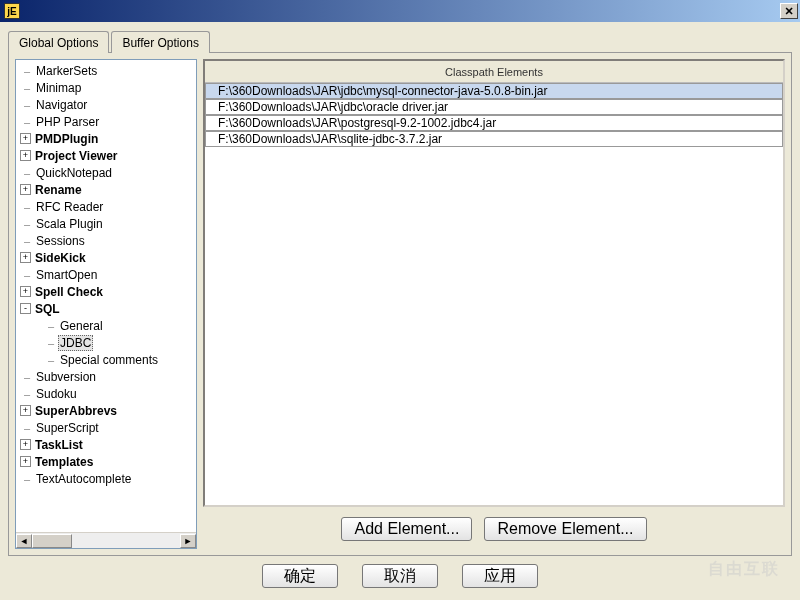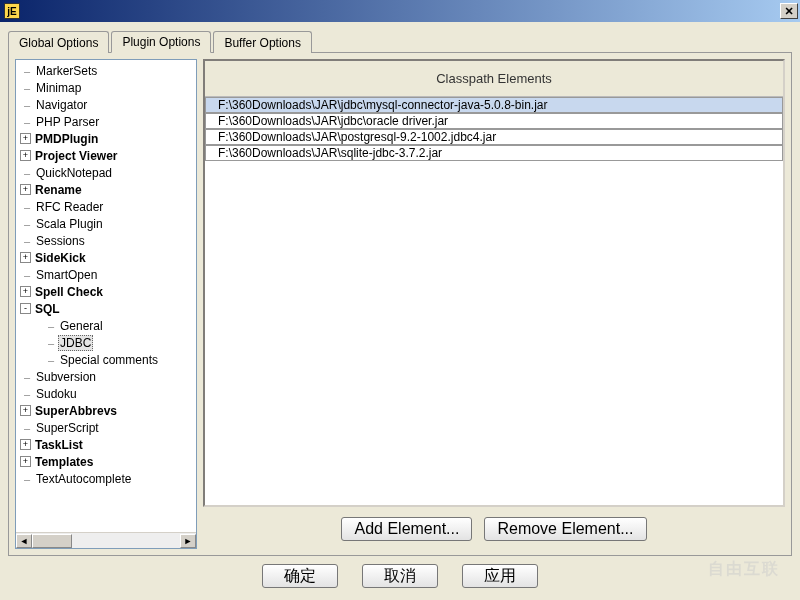--- a/index.html
+++ b/index.html
@@ -28,21 +28,21 @@
 .tree-item.selected .lbl { background: #e5e5e5; border: 1px dotted #666; padding: 0 1px; }
 .tree-item.level1 { padding-left: 4px; }
 .tree-item.level2 { padding-left: 28px; }
 .hscroll { height: 16px; border-top: 1px solid #d4d0c8; background: #eee; display: flex; align-items: center; }
 .hscroll .arrow { width: 16px; height: 14px; background: #d4d0c8; border: 1px solid #fff; border-right-color:#888; border-bottom-color:#888; display:flex; align-items:center; justify-content:center; font-family: Arial; font-size:9px; cursor: pointer; }
 .hscroll .track { flex:1; background:#eee; position:relative; height:14px; }
 .hscroll .thumb { position:absolute; left:0; top:0; height:14px; width:40px; background:#d4d0c8; border:1px solid #fff; border-right-color:#888; border-bottom-color:#888; }
 
 .right-wrap { flex: 1; display: flex; flex-direction: column; gap: 6px; }
 .list-container { flex:1; border: 2px inset #d4d0c8; background:#fff; display:flex; flex-direction:column; }
-.list-header { height:36px; background: #ece9d8; color:#333; display:flex; align-items:center; justify-content:center; border-bottom:1px solid #bbb; font-size:13px; }
+.list-header { height:22px; background: #ece9d8; color:#333; display:flex; align-items:center; justify-content:center; border-bottom:1px solid #bbb; font-size:11px; }
 .list-body { flex:1; overflow:hidden; }
 .list-row { height:16px; padding: 0 12px; display:flex; align-items:center; border:1px solid #999; margin:0; font-size:12px; cursor:pointer; }
 .list-row.selected { background:#c8d8ee; }
 
 .btn-row { display:flex; justify-content:center; gap:12px; padding: 4px 0 8px 0; }
 .bottom-btn-row { display:flex; justify-content:center; gap:24px; padding:8px 0 4px 0; }
 button.win { min-width:76px; height:24px; background:linear-gradient(#fff,#e3e3e3); border:1px solid #777; border-radius:3px; cursor:pointer; font-size:16px; padding: 0 12px; }
 button.win.wide { min-width: 130px; }
 
 .watermark { position:absolute; right:20px; bottom:20px; color:#ccc; font-size:16px; font-weight:bold; letter-spacing:2px; pointer-events:none; opacity:0.5; }
@@ -54,23 +54,20 @@
   <div class="title-left">
     <div class="icon-box">jE</div>
   </div>
   <div class="close-btn">✕</div>
 </div>
 
 <div class="content">
   <div class="tab-row">
     <div class="tab">
         <span>Global Options</span>
-      </div>
-    <div class="tab active">
-        <span>Plugin Options</span>
       </div>
     <div class="tab">
         <span>Buffer Options</span>
       </div>
   </div>
 
   <div class="tab-panel">
     <div class="tree-wrap">
       <div class="tree" id="tree">
           <div class="tree-item level1">

